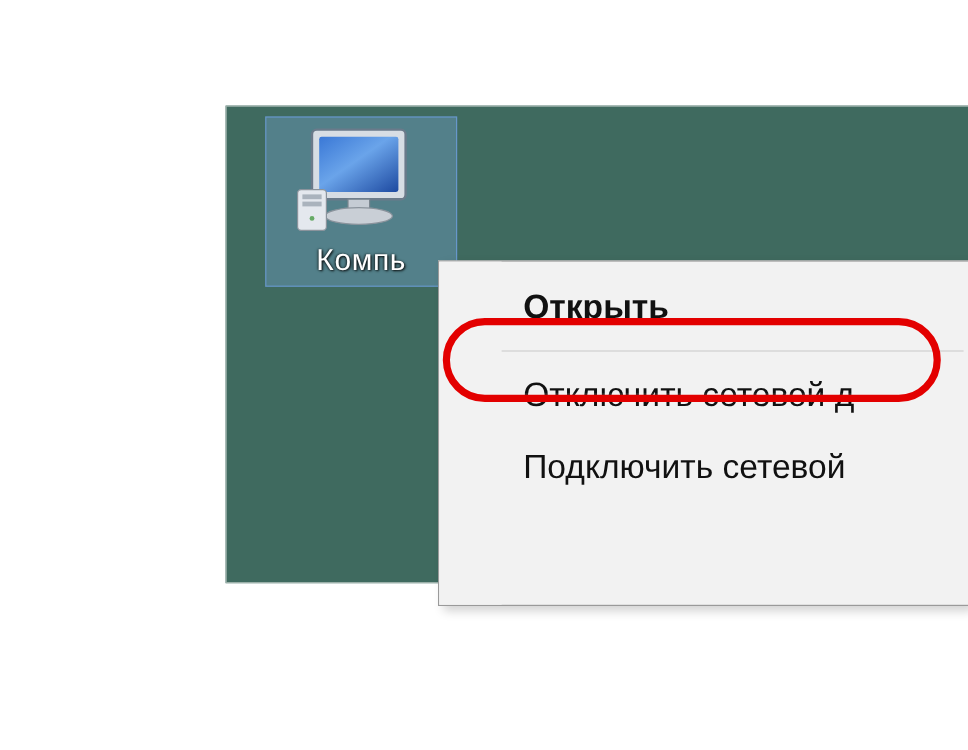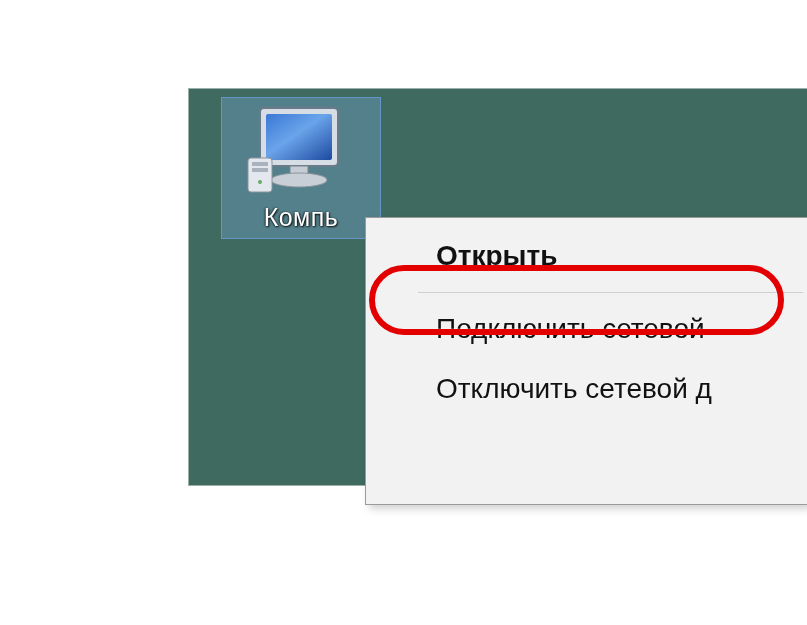--- a/index.html
+++ b/index.html
@@ -133,24 +133,24 @@
       <div class="col-icon"></div>
 
       <div class="menu-item bold">
         <span>Открыть</span>
       </div>
 
 
       <div class="separator"></div>
 
       <div class="menu-item">
-        <span>Подключить сетевой </span>
+        <span>Отключить сетевой д</span>
       </div>
 
       <div class="menu-item">
-        <span>Отключить сетевой д</span>
+        <span>Подключить сетевой </span>
       </div>
     </div>
 
     <div class="highlight-ring"></div>
 
   </div>
 </div>
 
 </body></html>

